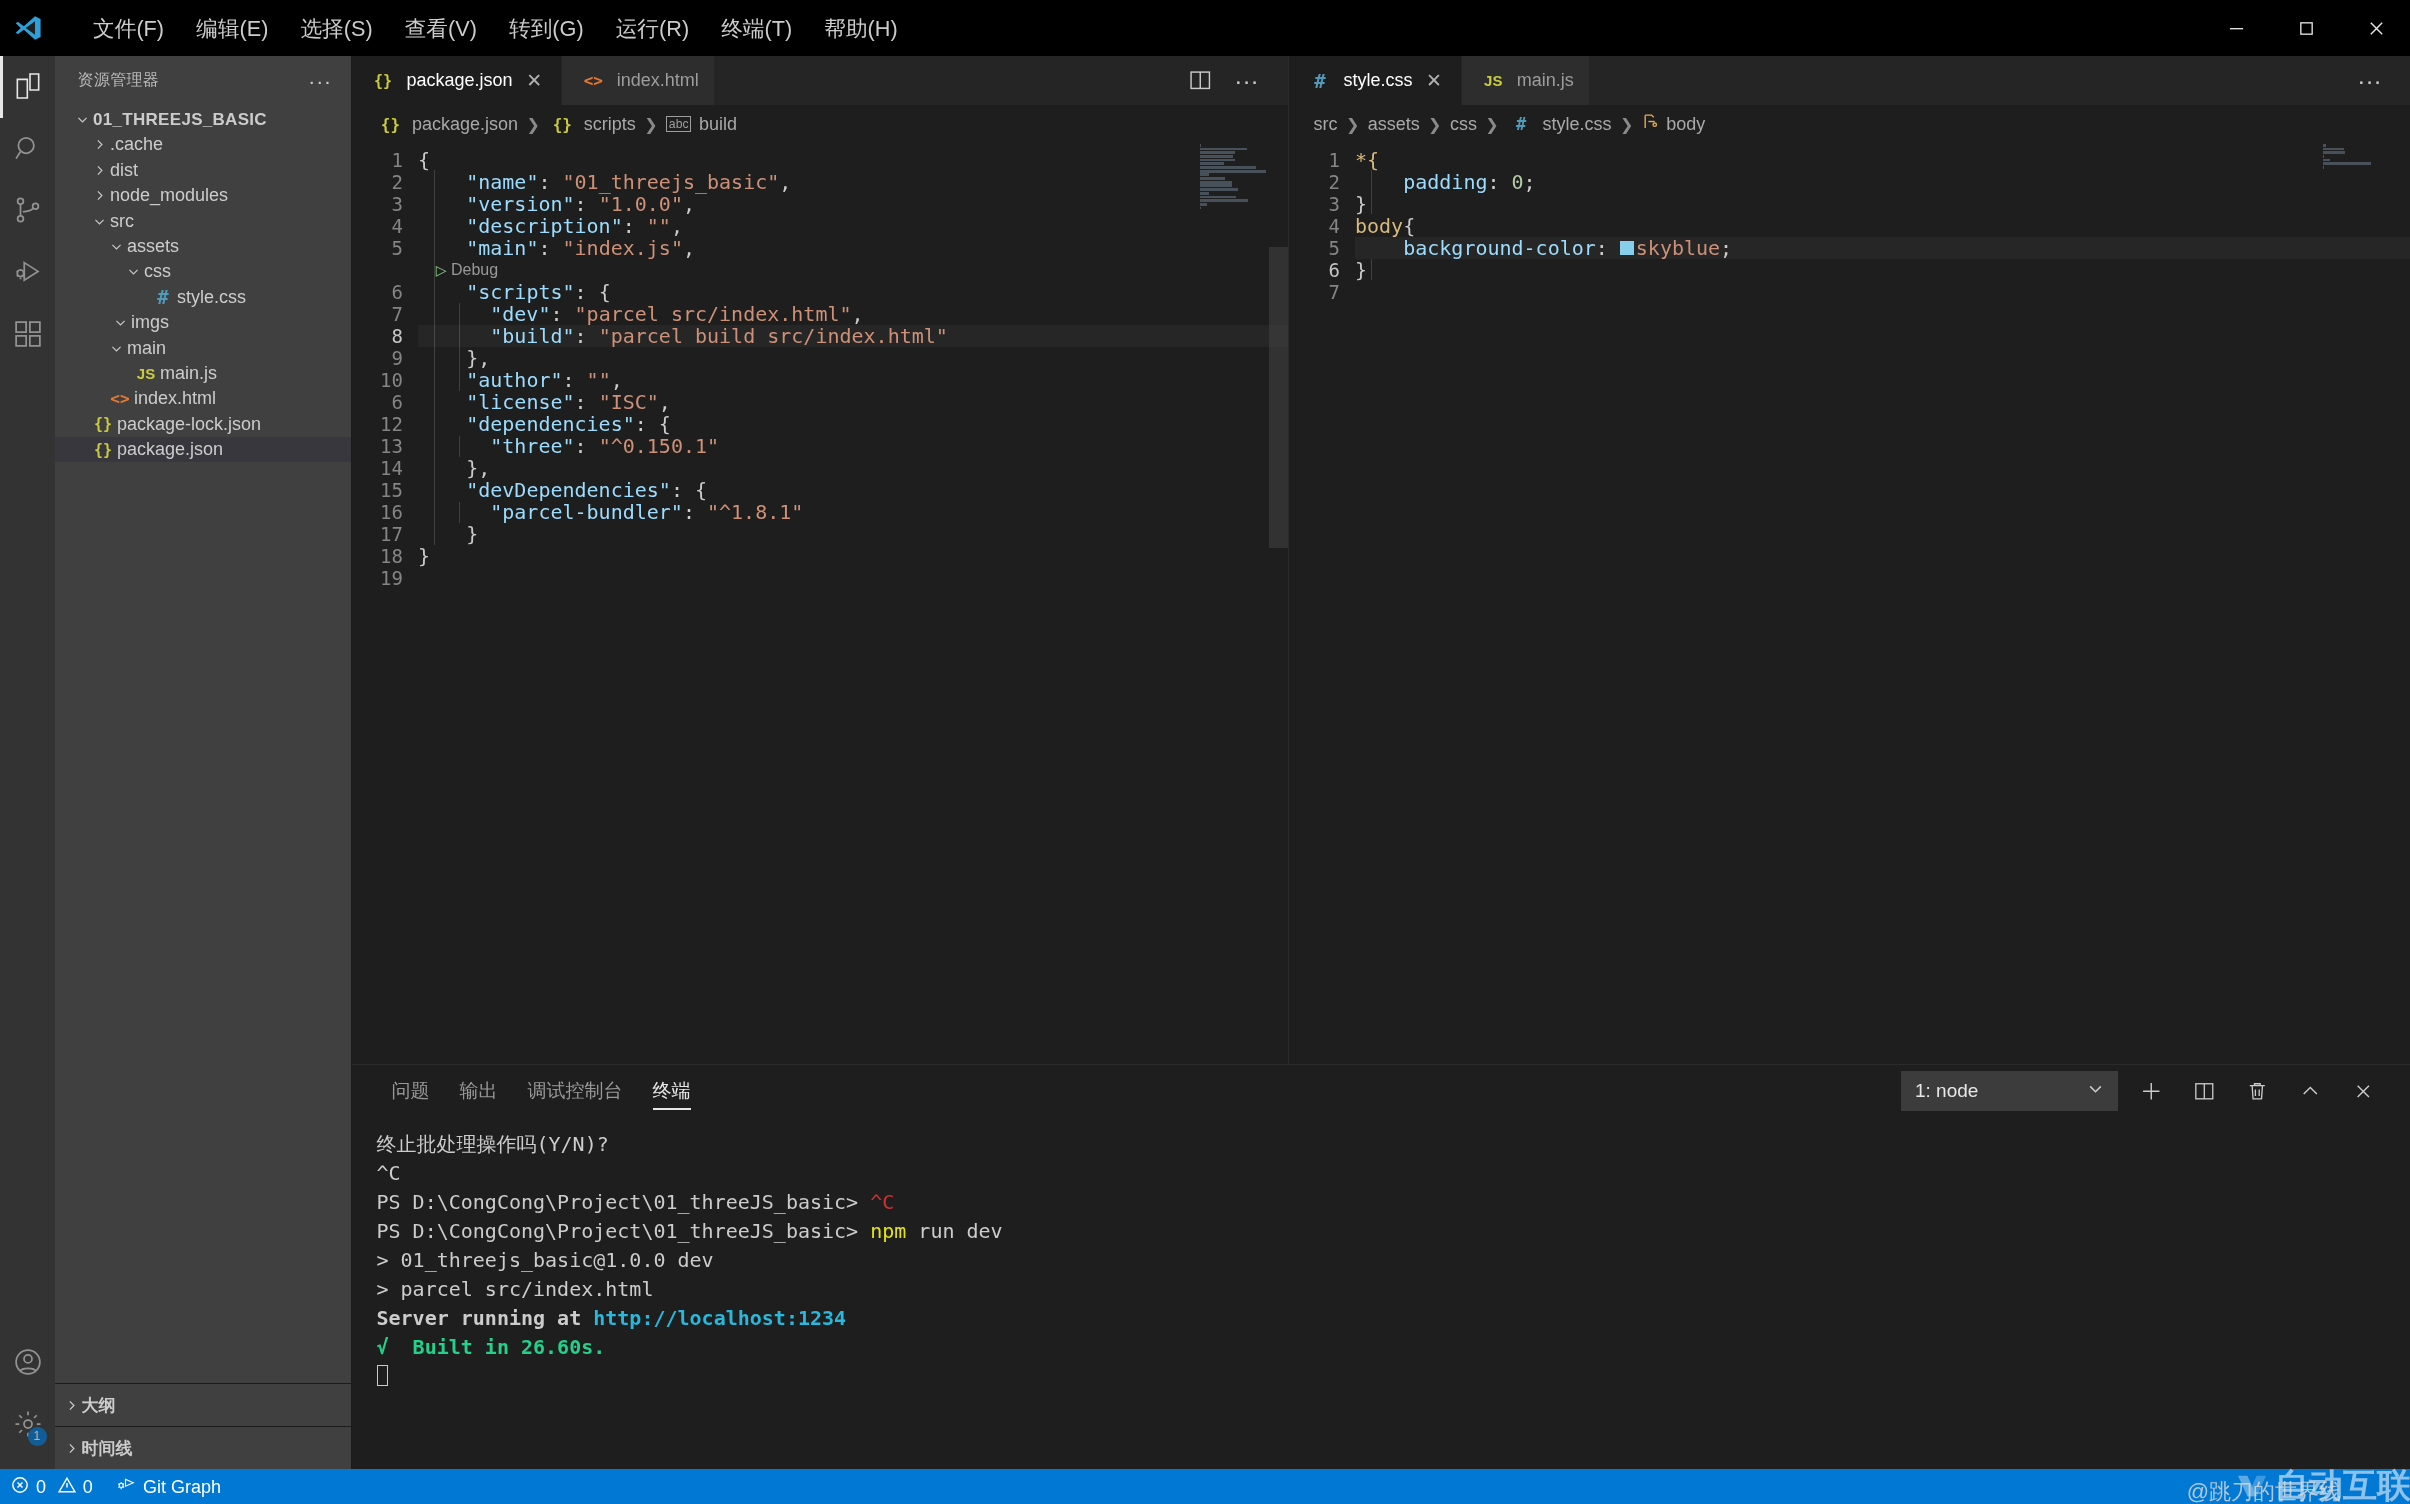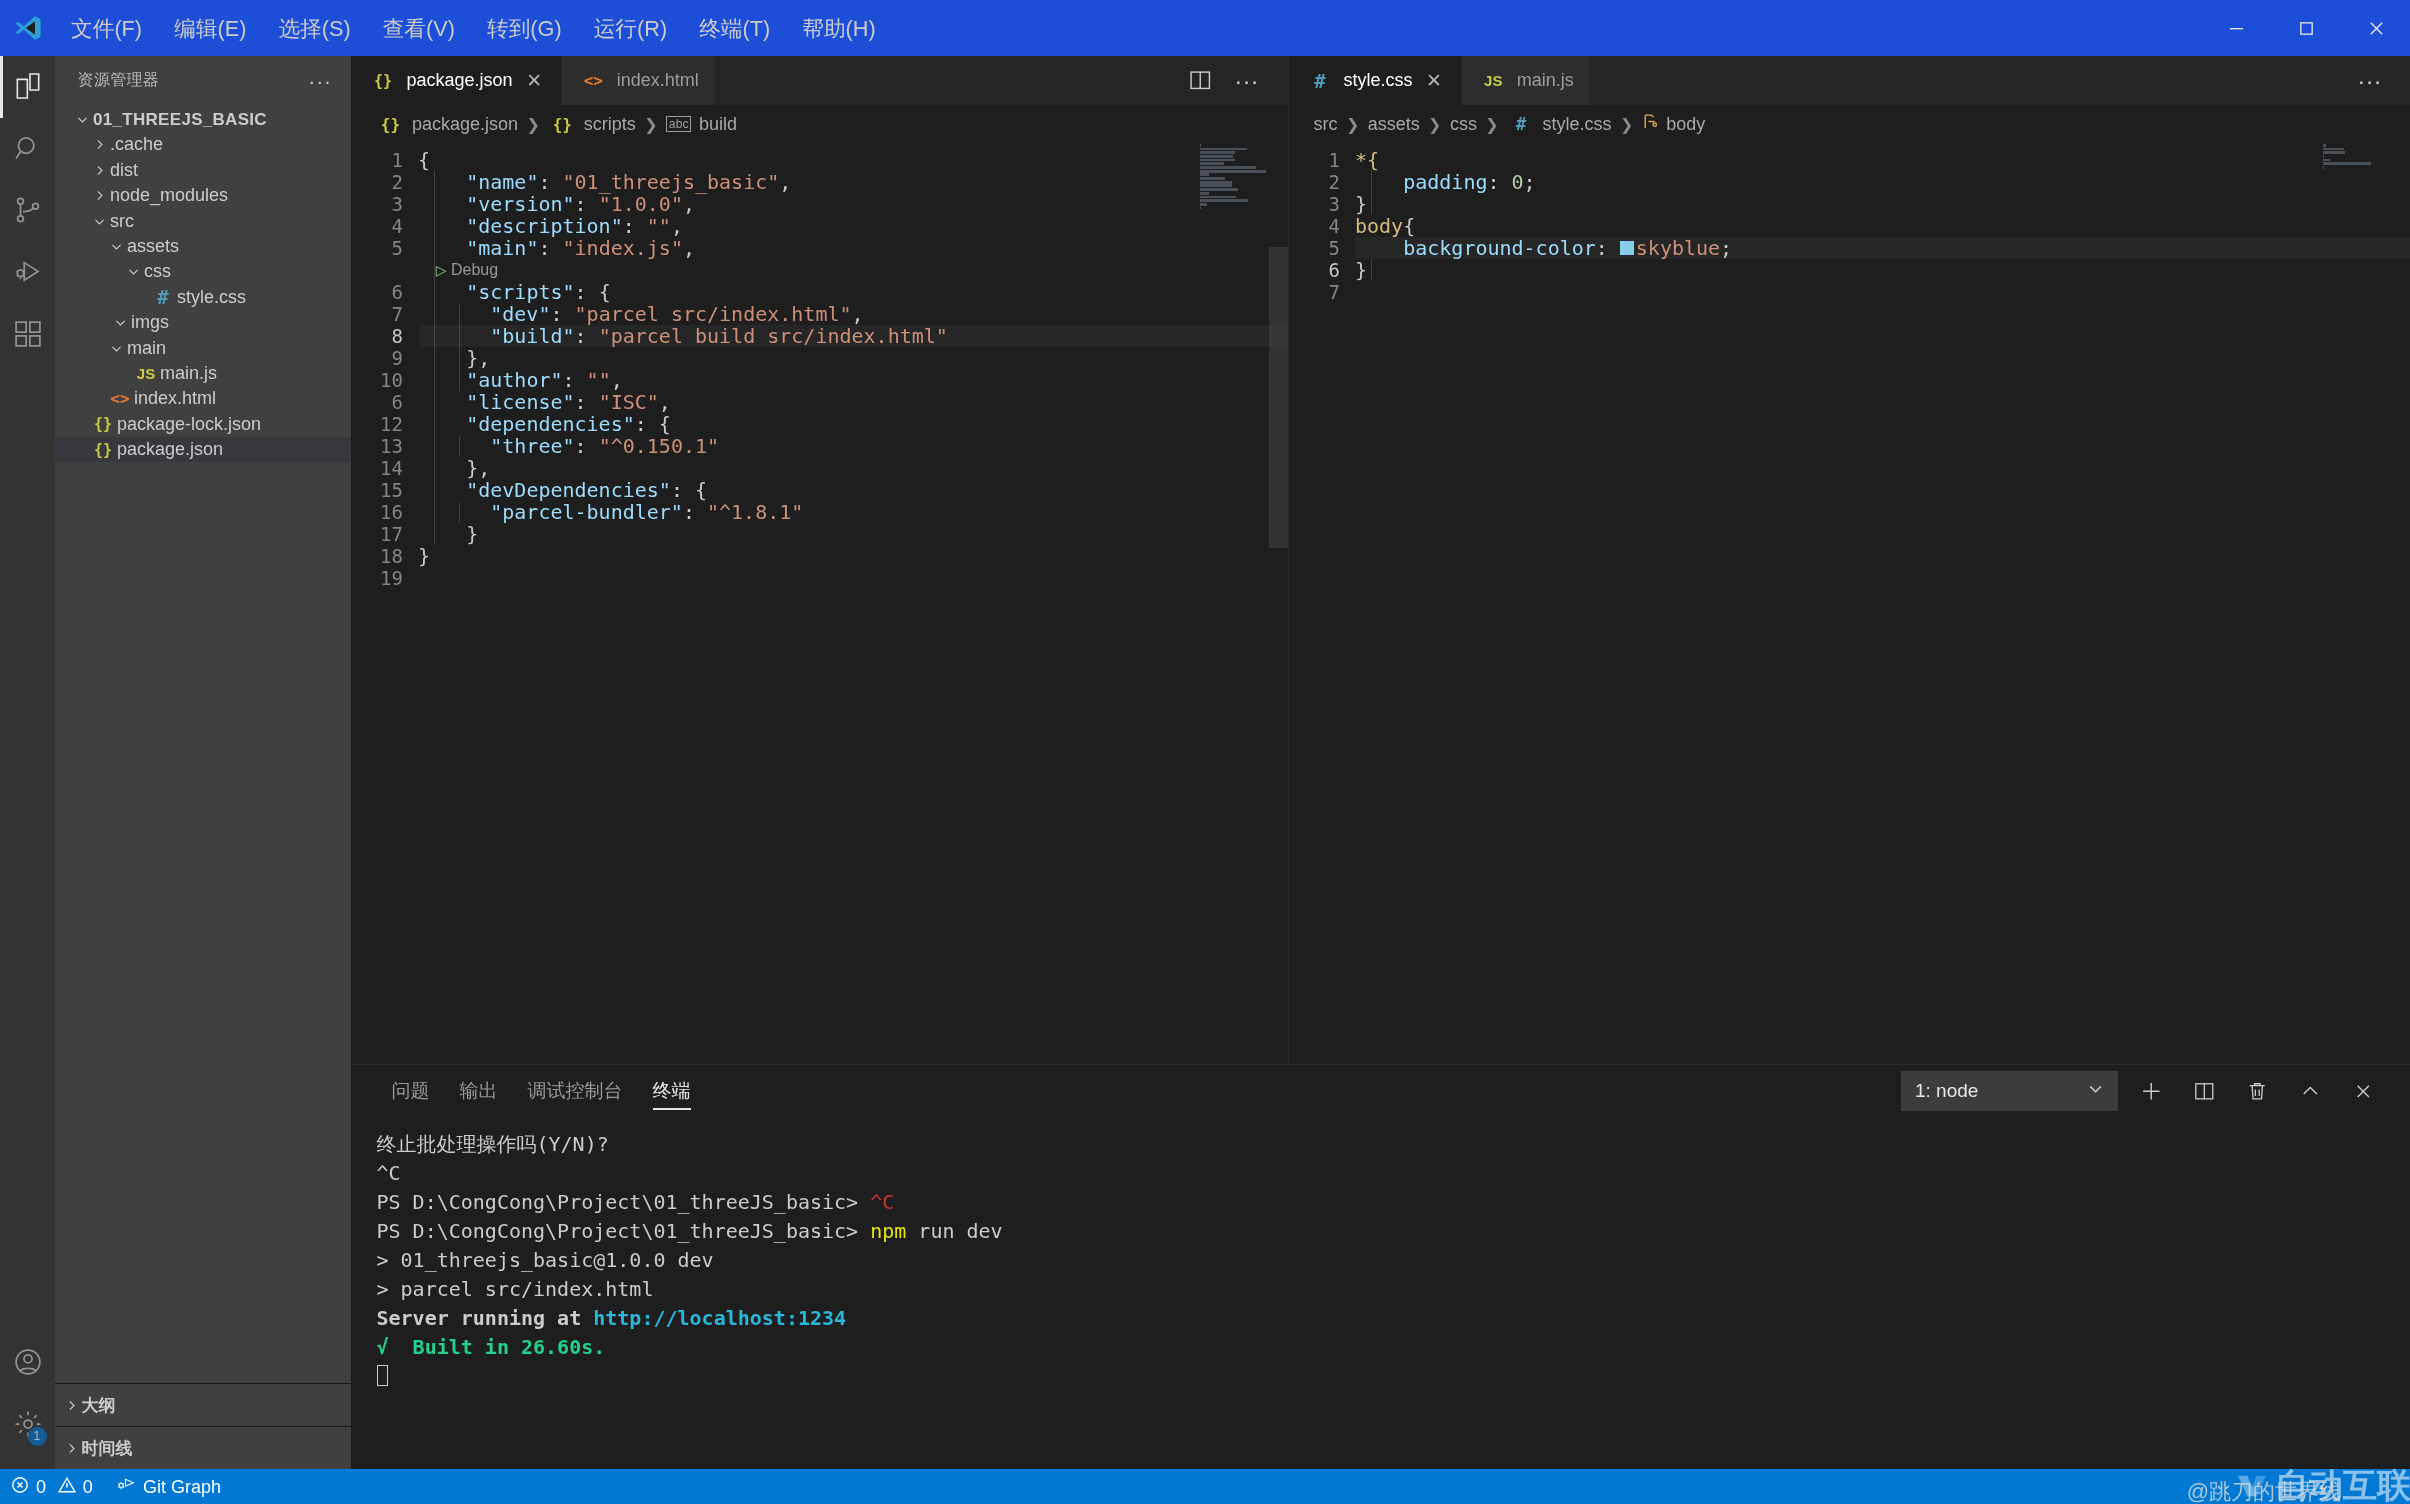--- a/index.html
+++ b/index.html
@@ -7,22 +7,22 @@
   body {
     background:#1e1e1e;
     font-family:"Liberation Sans","DejaVu Sans",sans-serif;
     color:#ccc;
     -webkit-font-smoothing:antialiased;
   }
   .app { width:2411px; height:1505px; display:flex; flex-direction:column; }
 
   
   .titlebar {
-    height:56px; background:#1d4ed8; display:flex; align-items:center;
-    flex:0 0 56px; position:relative;
+    height:56px; background:#000000; display:flex; align-items:center;
+    flex:0 0 56px; position:relative;gap:22px;
   }
   .vscode-logo { width:55px; display:flex; align-items:center; justify-content:center; }
   .menu { display:flex; align-items:center; gap:0px; }
   .menu-item {
     font-size:21.7px; color:#cccccc; padding:4.7px 16px; white-space:nowrap;
     font-family:"Liberation Sans","DejaVu Sans",sans-serif;
   }
   .title-center {
     position:absolute; left:0; right:0; text-align:center; font-size:21px;
     color:#cccccc; pointer-events:none;

